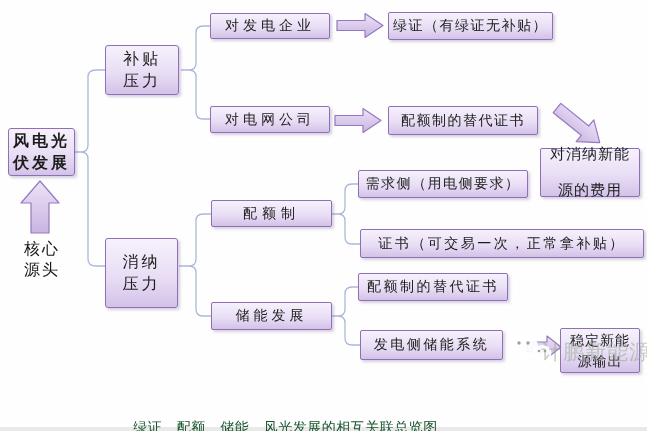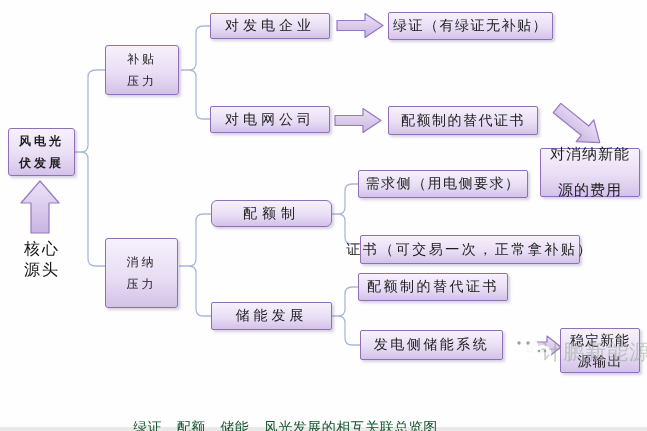--- a/index.html
+++ b/index.html
@@ -9,21 +9,21 @@
   }
   #connector-layer{position:absolute;left:0;top:0;z-index:1;}
   .node{
     position:absolute;z-index:2;box-sizing:border-box;
     display:flex;flex-direction:column;align-items:center;justify-content:center;
     background:linear-gradient(to bottom,#f6f1fc 0%,#e9def5 55%,#d3c2e8 100%);
     border:1px solid #8f6fb5;border-radius:2px;
     box-shadow:2px 2px 3px rgba(110,90,150,0.28);
     color:#1c1c1c;text-align:center;
   }
-  .node.big{border-radius:3px;font-size:12px;line-height:22px;letter-spacing:3px;}
+  .node.big{border-radius:3px;font-size:16px;line-height:22px;letter-spacing:3px;}
   .node.single{font-size:14px;line-height:16px;letter-spacing:2px;white-space:nowrap;}
   .node.wide{letter-spacing:1.5px;}
   .node.twoline{font-size:15px;line-height:21px;letter-spacing:1px;}
   .plain-label{
     position:absolute;z-index:2;color:#111;font-size:16px;line-height:21px;
     letter-spacing:2px;text-align:center;
   }
   #caption{
     position:absolute;left:0;top:419px;width:571px;z-index:2;
     text-align:center;color:#14532d;font-size:14px;letter-spacing:0.5px;
@@ -88,41 +88,41 @@
     <span>消纳</span>
     <span>压力</span>
   </div>
 
   <div class="node single" style="left:210px;top:13px;width:120px;height:26px;letter-spacing:4px;">
     <span>对发电企业</span>
   </div>
   <div class="node single" style="left:210px;top:106px;width:120px;height:27px;letter-spacing:4px;">
     <span>对电网公司</span>
   </div>
-  <div class="node single" style="left:211px;top:200px;width:121px;height:27px;letter-spacing:5px;border-radius:6px;">
+  <div class="node single" style="left:211px;top:200px;width:121px;height:27px;letter-spacing:5px;">
     <span>配额制</span>
   </div>
   <div class="node single wide" style="left:388px;top:12px;width:165px;height:28px;">
     <span>绿证（有绿证无补贴）</span>
   </div>
 
   <div class="node single" style="left:211px;top:302px;width:121px;height:28px;letter-spacing:4px;">
     <span>储能发展</span>
   </div>
   <div class="node single wide" style="left:388px;top:106px;width:150px;height:29px;">
     <span>配额制的替代证书</span>
   </div>
   <div class="node twoline" style="left:540px;top:148px;width:100px;height:49px;gap:15px;">
     <span>对消纳新能</span>
     <span>源的费用</span>
   </div>
   <div class="node single wide" style="left:358px;top:170px;width:170px;height:28px;">
     <span>需求侧（用电侧要求）</span>
   </div>
-  <div class="node single wide" style="left:360px;top:235px;width:220px;height:29px;letter-spacing:2.5px;">
+  <div class="node single wide" style="left:360px;top:229px;width:284px;height:29px;letter-spacing:2.5px;">
     <span>证书（可交易一次，正常拿补贴）</span>
   </div>
   <div class="node single wide" style="left:358px;top:273px;width:150px;height:28px;letter-spacing:2.5px;">
     <span>配额制的替代证书</span>
   </div>
   <div class="node single wide" style="left:360px;top:330px;width:143px;height:30px;letter-spacing:2.5px;">
     <span>发电侧储能系统</span>
   </div>
   <div class="node twoline" style="left:560px;top:328px;width:80px;height:45px;font-size:14px;">
     <span>稳定新能</span>

